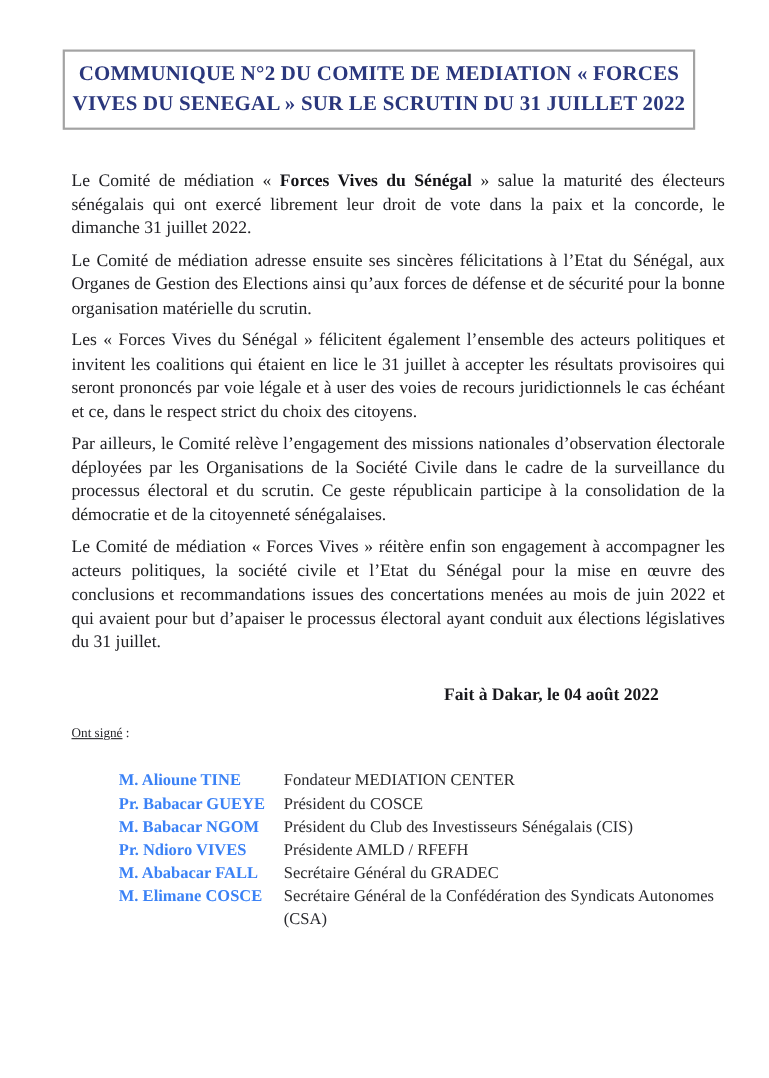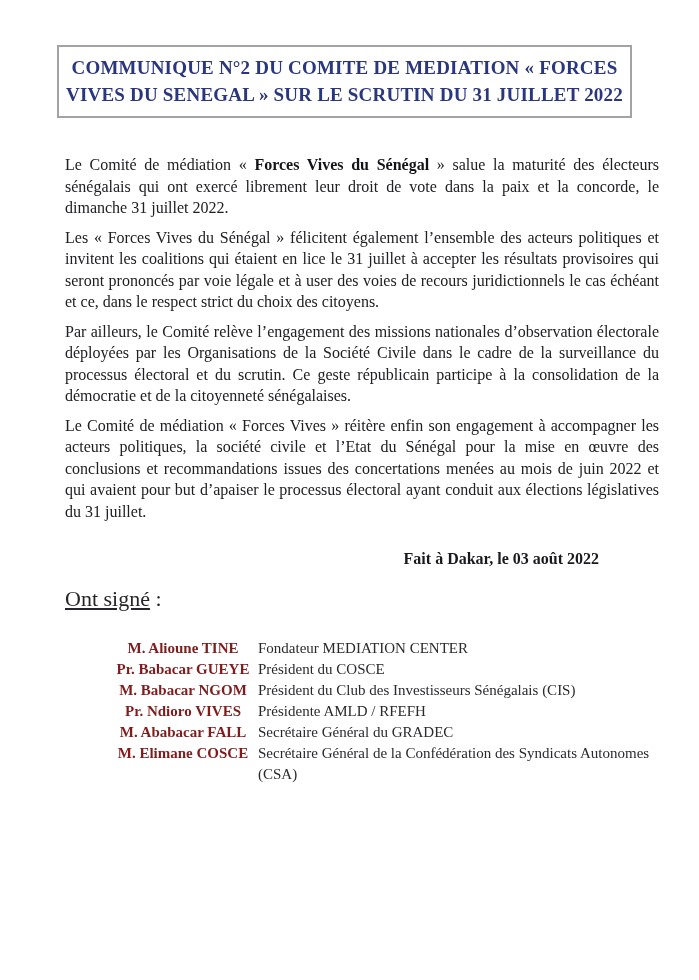--- a/index.html
+++ b/index.html
@@ -41,52 +41,53 @@
   .dateline {
     margin-top: 28px;
     padding-right: 100px;
     text-align: right;
     font-weight: bold;
     font-size: 16px;
     color: #1a1a1e;
   }
   .signed-heading {
     margin: 18px 0 16px 65px;
-    font-size: 22px;
+    font-size: 12px;
     color: #26262a;
   }
   .signed-heading .underlined { text-decoration: underline; }
   .signatories {
     display: grid;
     grid-template-columns: 150px 1fr;
     margin: 26px 46px 0 108px;
     font-size: 15px;
     line-height: 21px;
   }
-  .sig-name { font-weight: bold; color: #7f1d1d; white-space: nowrap; text-align: center; }
+  .sig-name { font-weight: bold; color: #3b82f6; white-space: nowrap; }
   .sig-role { color: #2a2a2e; }
 </style>
 </head>
 <body>
 
 <div class="page">
 
   <div class="title-box">
     <div class="title-line">COMMUNIQUE N°2 DU COMITE DE MEDIATION « FORCES</div>
     <div class="title-line">VIVES DU SENEGAL » SUR LE SCRUTIN DU 31 JUILLET 2022</div>
   </div>
 
   <div class="body-text">
     <p class="para"><span>Le Comité de médiation « </span><b>Forces Vives du Sénégal</b><span> » salue la maturité des électeurs sénégalais qui ont exercé librement leur droit de vote dans la paix et la concorde, le dimanche 31 juillet 2022.</span></p>
+    <p class="para">Le Comité de médiation adresse ensuite ses sincères félicitations à l’Etat du Sénégal, aux Organes de Gestion des Elections ainsi qu’aux forces de défense et de sécurité pour la bonne organisation matérielle du scrutin.</p>
     <p class="para">Les « Forces Vives du Sénégal » félicitent également l’ensemble des acteurs politiques et invitent les coalitions qui étaient en lice le 31 juillet à accepter les résultats provisoires qui seront prononcés par voie légale et à user des voies de recours juridictionnels le cas échéant et ce, dans le respect strict du choix des citoyens.</p>
     <p class="para">Par ailleurs, le Comité relève l’engagement des missions nationales d’observation électorale déployées par les Organisations de la Société Civile dans le cadre de la surveillance du processus électoral et du scrutin. Ce geste républicain participe à la consolidation de la démocratie et de la citoyenneté sénégalaises.</p>
     <p class="para">Le Comité de médiation « Forces Vives » réitère enfin son engagement à accompagner les acteurs politiques, la société civile et l’Etat du Sénégal pour la mise en œuvre des conclusions et recommandations issues des concertations menées au mois de juin 2022 et qui avaient pour but d’apaiser le processus électoral ayant conduit aux élections législatives du 31 juillet.</p>
   </div>
 
-  <div class="dateline">Fait à Dakar, le 03 août 2022</div>
+  <div class="dateline">Fait à Dakar, le 04 août 2022</div>
 
   <div class="signed-heading"><span class="underlined">Ont signé</span><span> :</span></div>
 
   <div class="signatories">
     <div class="sig-name">M. Alioune TINE</div>
     <div class="sig-role">Fondateur MEDIATION CENTER</div>
 
     <div class="sig-name">Pr. Babacar GUEYE</div>
     <div class="sig-role">Président du COSCE</div>
 

